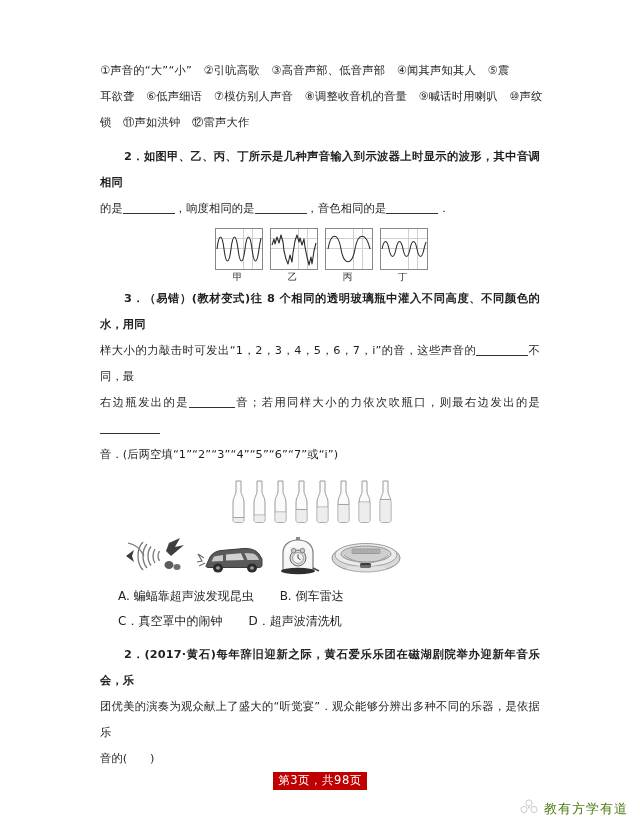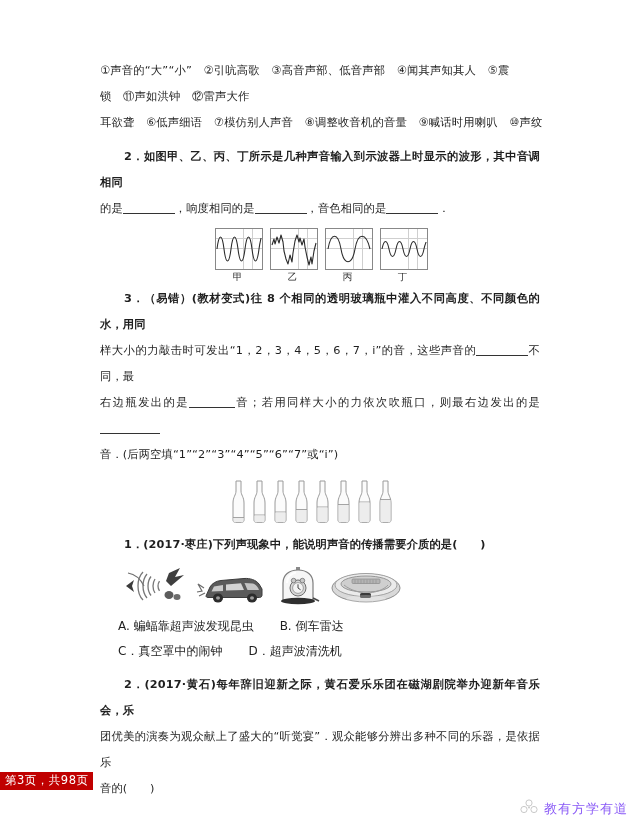--- a/index.html
+++ b/index.html
@@ -115,51 +115,52 @@
     white-space: nowrap;
   }
   .opt-gap { display: inline-block; width: 26px; }
 
   
   .footer-badge {
     position: absolute;
     left: 0;
     right: 0;
     bottom: 38px;
+    text-align: center;
   }
   .footer-badge span {
     display: inline-block;
     background: #c00000;
     color: #ffffff;
     font-size: 11.5px;
     padding: 1px 5px 2px 5px;
     letter-spacing: 0.5px;
   }
   .watermark {
     position: absolute;
     right: 12px;
     bottom: 8px;
     display: flex;
     align-items: center;
     gap: 5px;
-    color: #8b5cf6;
+    color: #4d7c0f;
     font-size: 13px;
     letter-spacing: 1px;
   }
   .wm-logo { flex: 0 0 auto; }
 </style>
 </head>
 <body>
 
 <div class="page">
 
   <div>
     <div class="line">①声音的“大”“小”　②引吭高歌　③高音声部、低音声部　④闻其声知其人　⑤震</div>
+    <div class="line">耳欲聋　⑥低声细语　⑦模仿别人声音　⑧调整收音机的音量　⑨喊话时用喇叭　⑩声纹</div>
     <div class="line">锁　⑪声如洪钟　⑫雷声大作</div>
-    <div class="line">耳欲聋　⑥低声细语　⑦模仿别人声音　⑧调整收音机的音量　⑨喊话时用喇叭　⑩声纹</div>
   </div>
 
   <div style="margin-top:8px;">
     <div class="para indent">2．如图甲、乙、丙、丁所示是几种声音输入到示波器上时显示的波形，其中音调相同</div>
     <div class="para"><span>的是</span><span class="blank"></span><span>，响度相同的是</span><span class="blank"></span><span>，音色相同的是</span><span class="blank"></span><span>．</span></div>
 
     <div class="scope-figure">
 
       <div class="scope-cell">
         <div class="scope-box">
@@ -261,21 +262,20 @@
           <path d="M6,3 L11,3 L11,13 C11,17 14,19 14,25 L14,42 C14,43.6 13,44.5 11.5,44.5 L5.5,44.5 C4,44.5 3,43.6 3,42 L3,25 C3,19 6,17 6,13 Z" fill="#fbfbfb" stroke="#9a9a9a" stroke-width="1"></path>
           <path d="M3,21.5 L14,21.5" stroke="#9a9a9a" stroke-width="0.9"></path>
           <rect x="3.6" y="22" width="9.8" height="22.2" fill="#ededed"></rect>
         </svg>
       </div>
     </div>
   </div>
 
 
   <div>
-    <div class="para indent">1．(2017·枣庄)下列声现象中，能说明声音的传播需要介质的是(　　)</div>
 
     <div class="pic-row">
 
       <div class="pic">
         <svg width="66" height="40" viewBox="0 0 66 40">
           <g fill="none" stroke="#6e6e6e" stroke-width="1.2">
             <path d="M22,20 C18,12 12,8 6,7"></path>
             <path d="M24,20 C20,11 13,6 5,5" opacity="0"></path>
           </g>
           <g fill="none" stroke="#777" stroke-width="1.3">

